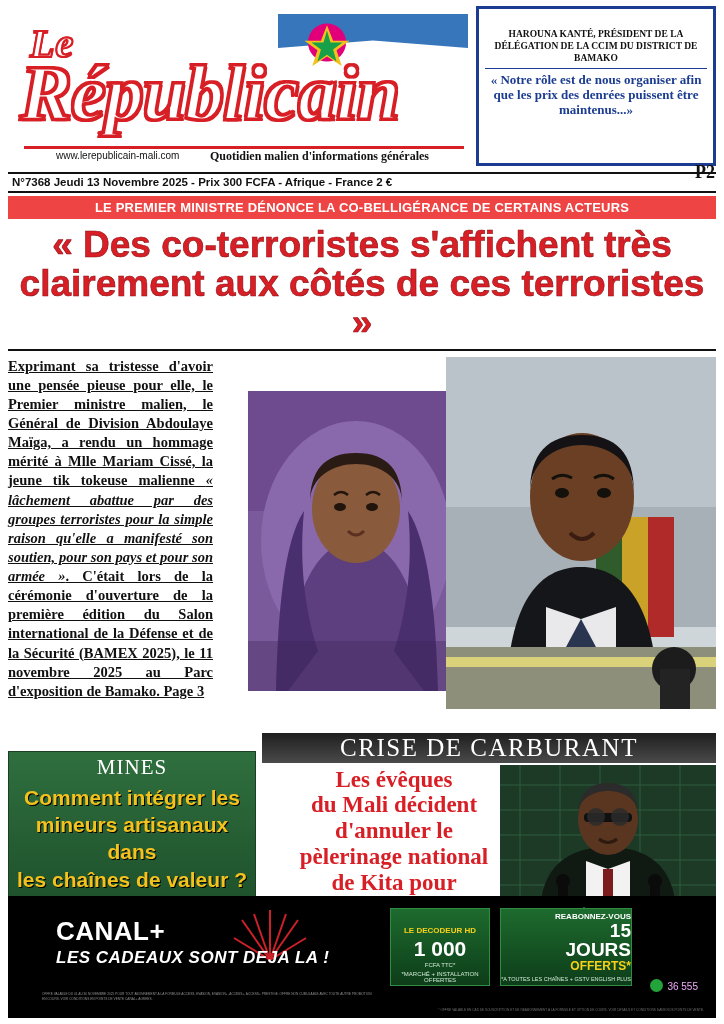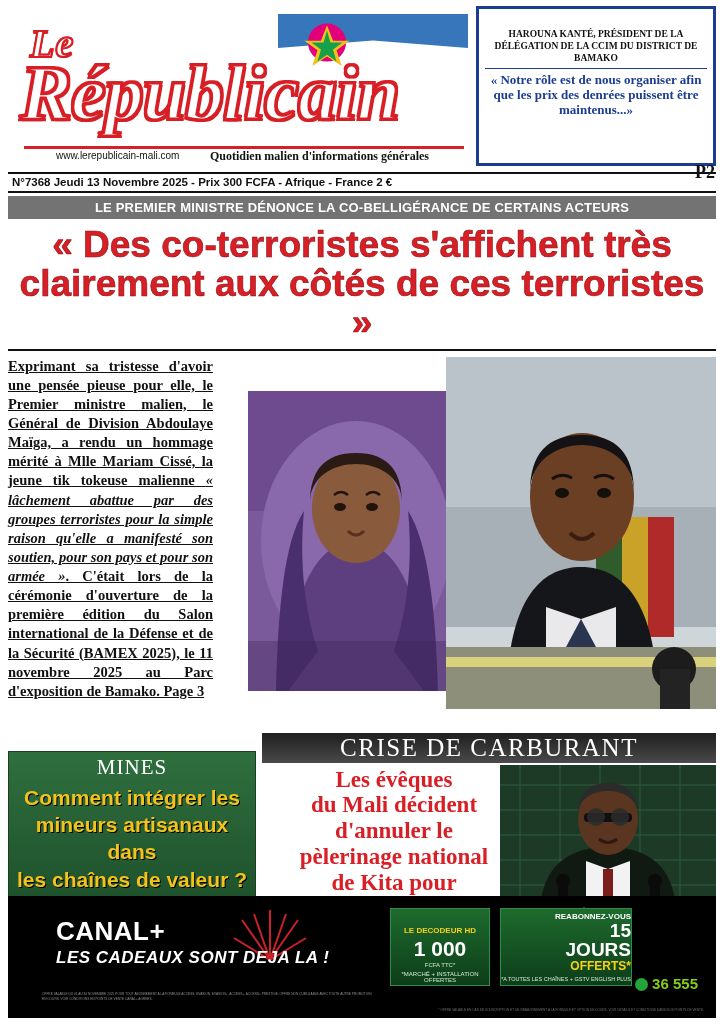--- a/index.html
+++ b/index.html
@@ -77,21 +77,21 @@
   .infoline{
     position:relative;margin:2px 8px 0 8px;
     border-top:2px solid #111;border-bottom:2px solid #111;
     height:17px;line-height:17px;
     font-family:"Liberation Sans",sans-serif;font-size:11.5px;font-weight:bold;color:#111;
     padding-left:4px;
   }
 
   
   .kicker{
-    margin:3px 8px 0 8px;background:#737373;color:#fff;
+    margin:3px 8px 0 8px;background:#ef4444;color:#fff;
     font-family:"Liberation Sans",sans-serif;font-weight:bold;font-size:13px;
     text-align:center;padding:4px 0 4px 0;letter-spacing:.2px;
   }
 
   
   .headline{
     margin:6px 8px 0 8px;text-align:center;
     font-family:"Liberation Sans",sans-serif;
     font-weight:bold;font-size:37px;line-height:1.06;
     color:#d81f26;
@@ -204,22 +204,22 @@
   .offer2{
     position:absolute;left:492px;top:12px;width:132px;height:78px;
     background:linear-gradient(#1e6b2e,#0d3d19);border:1px solid #2f8c41;
     text-align:right;color:#fff;box-sizing:border-box;padding-top:3px;
   }
   .offer2 .o2a{font-family:"Liberation Sans",sans-serif;font-weight:bold;font-size:8px;}
   .offer2 .o2b{font-family:"Liberation Sans",sans-serif;font-weight:bold;font-size:19px;line-height:1;}
   .offer2 .o2c{font-family:"Liberation Sans",sans-serif;font-weight:bold;font-size:12px;color:#f7d117;}
   .offer2 .o2d{font-family:"Liberation Sans",sans-serif;font-size:5.5px;margin-top:3px;color:#cfe8d4;}
   .adphone{
-    position:absolute;right:18px;bottom:26px;color:#84cc16;
-    font-family:"Liberation Sans",sans-serif;font-weight:bold;font-size:15px;
+    position:absolute;right:18px;bottom:26px;color:#f0abfc;
+    font-family:"Liberation Sans",sans-serif;font-weight:normal;font-size:10px;
   }
   .adphone .circle{
     display:inline-block;width:13px;height:13px;border-radius:50%;background:#23a43a;
     margin-right:4px;vertical-align:-2px;
   }
   .ad-legal2{
     position:absolute;right:12px;bottom:6px;color:#6d6d6d;font-size:3.2px;
     font-family:"Liberation Sans",sans-serif;
   }
   .clearfix::after{content:"";display:block;clear:both;}

